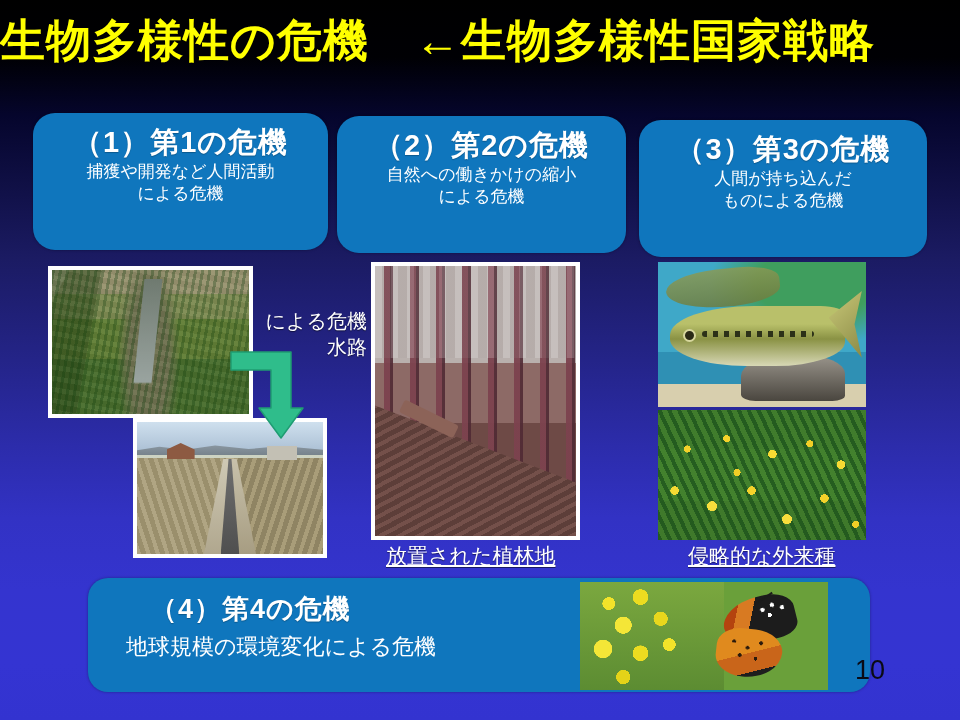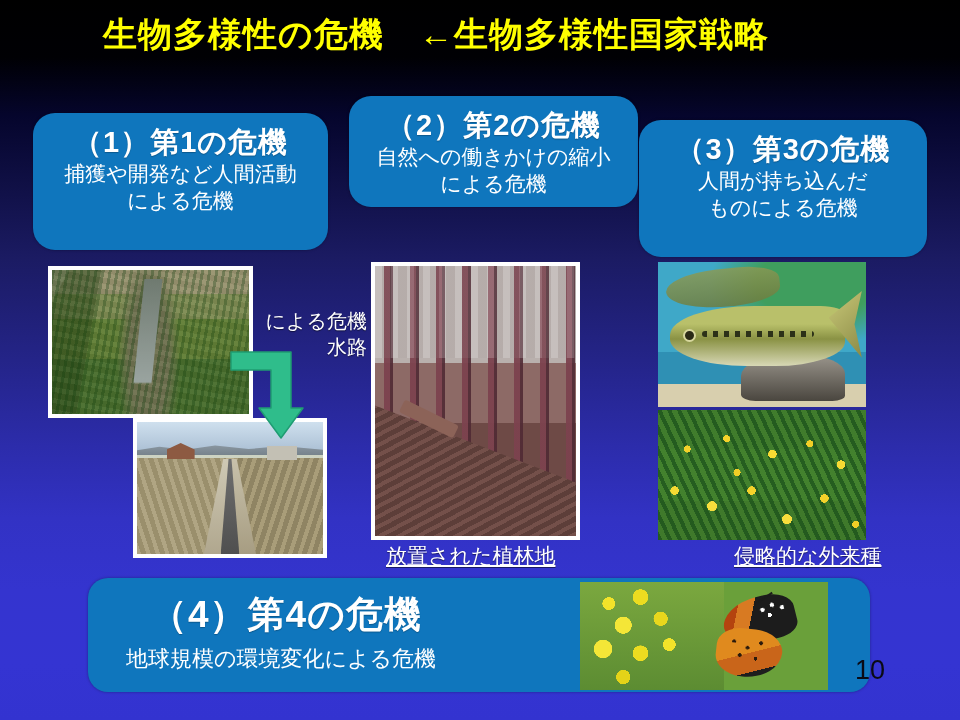--- a/index.html
+++ b/index.html
@@ -24,21 +24,21 @@
         #3434d2 92%,
         #3333d0 100%);
     overflow:hidden;
   }
 
   
   #title{
     position:absolute;left:0;top:16px;width:872px;
     text-align:center;
     color:#ffff00;
-    font-size:34px;font-weight:bold;
+    font-size:45px;font-weight:bold;
     letter-spacing:1px;
     line-height:1.1;
     white-space:nowrap;
   }
 
   
   .crisis-box{
     position:absolute;
     background:#0f76bd;
     border-radius:22px;
@@ -47,32 +47,32 @@
     box-shadow:0 0 3px rgba(0,0,0,.35);
   }
   .crisis-head{
     font-size:29px;font-weight:bold;
     letter-spacing:1px;
     line-height:1.15;
     padding-top:13px;
     text-shadow:0 1px 1px rgba(0,0,0,.25);
   }
   .crisis-sub{
-    font-size:21px;
+    font-size:17px;
     line-height:1.25;
     padding:2px 8px 0 8px;
     white-space:pre-line;
   }
 
   #box1{left:33px;  top:113px; width:295px;height:137px;}
-  #box2{left:337px; top:96px; width:289px;height:111px;margin-left:12px;}
+  #box2{left:337px; top:116px; width:289px;height:137px;}
   #box3{left:639px; top:113px; width:288px;height:137px;margin-top:7px;}
 
   #box4{left:88px;  top:578px; width:782px;height:114px;border-radius:20px;}
-  #box4 .crisis-head{font-size:37px;padding-top:16px;text-align:left;padding-left:62px;}
+  #box4 .crisis-head{font-size:27px;padding-top:16px;text-align:left;padding-left:62px;}
   #box4 .crisis-sub{font-size:22px;text-align:left;padding-left:38px;padding-top:8px;}
 
   
   .photo{position:absolute;overflow:hidden;background:#2b3a20;}
   .photo-frame{border:4px solid #ffffff;box-sizing:border-box;}
 
   
   #photo-ditch{left:48px;top:266px;width:205px;height:152px;}
   #photo-ditch .art{
     position:absolute;inset:0;
@@ -263,21 +263,21 @@
     transform:rotate(-34deg);transform-origin:left center;
   }
 
   
   .caption{
     position:absolute;color:#ffffff;font-size:21px;white-space:nowrap;
     text-shadow:0 1px 1px rgba(0,0,0,.5);
     text-decoration:underline;
   }
   #cap-forest{left:386px;top:542px;}
-  #cap-alien {left:688px;top:542px;margin-left:46px;}
+  #cap-alien {left:688px;top:542px;}
 
   #label-waterway{
     position:absolute;left:249px;top:308px;width:118px;
     color:#ffffff;font-size:20px;line-height:1.3;text-align:right;
     text-shadow:0 1px 1px rgba(0,0,0,.5);white-space:pre-line;
   }
 
   
   #arrow-waterway{position:absolute;left:229px;top:348px;width:78px;height:92px;}
 

